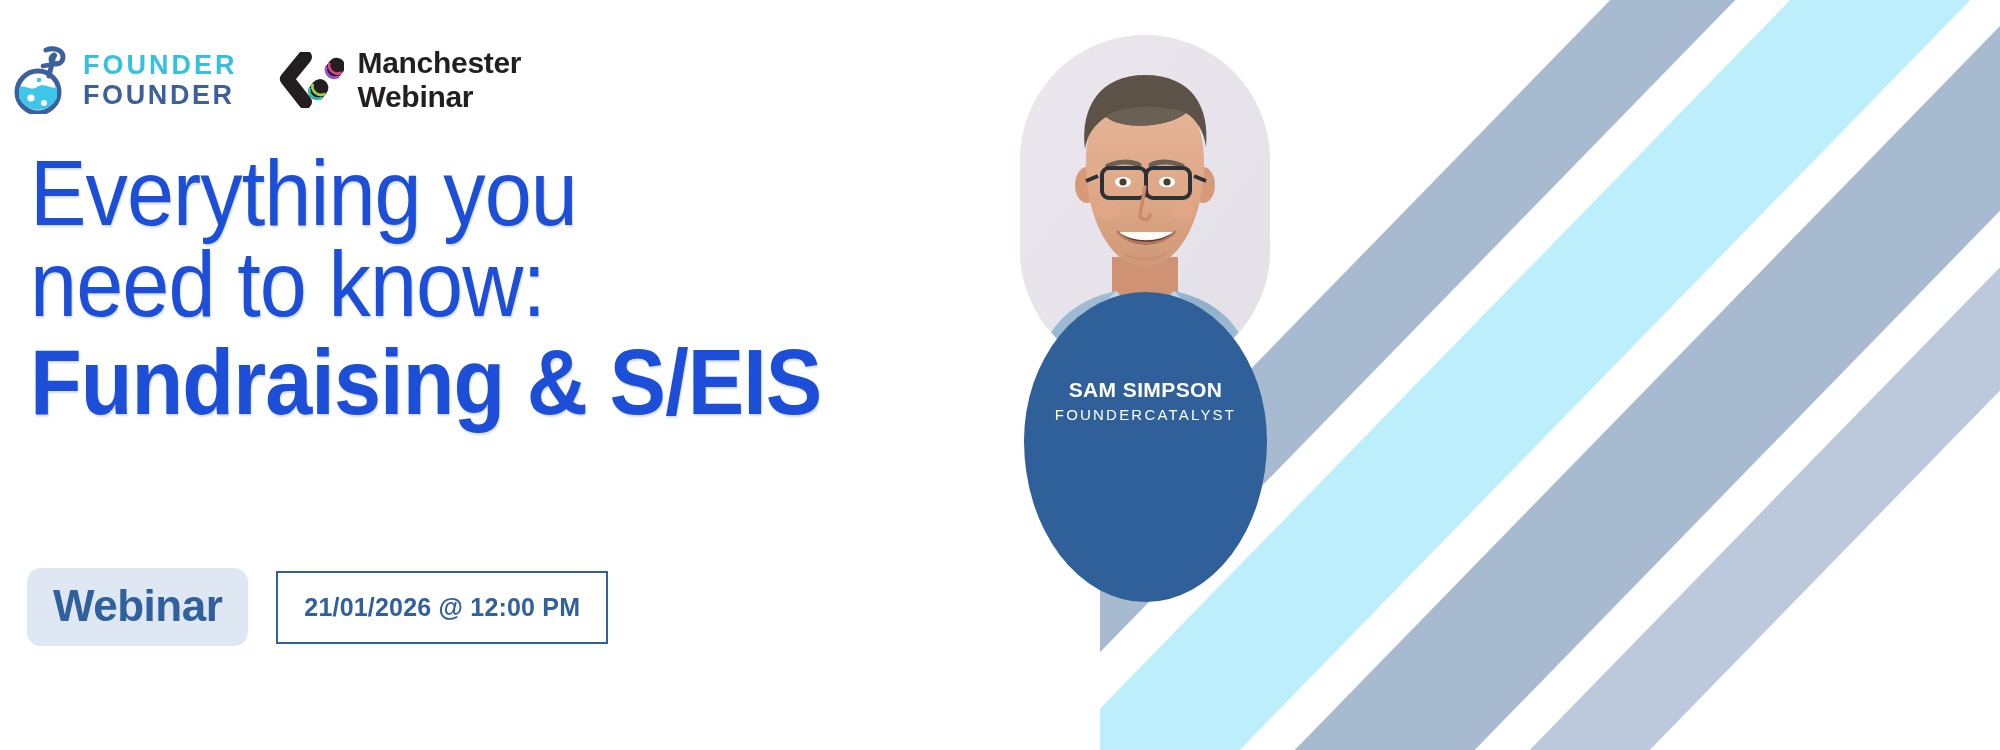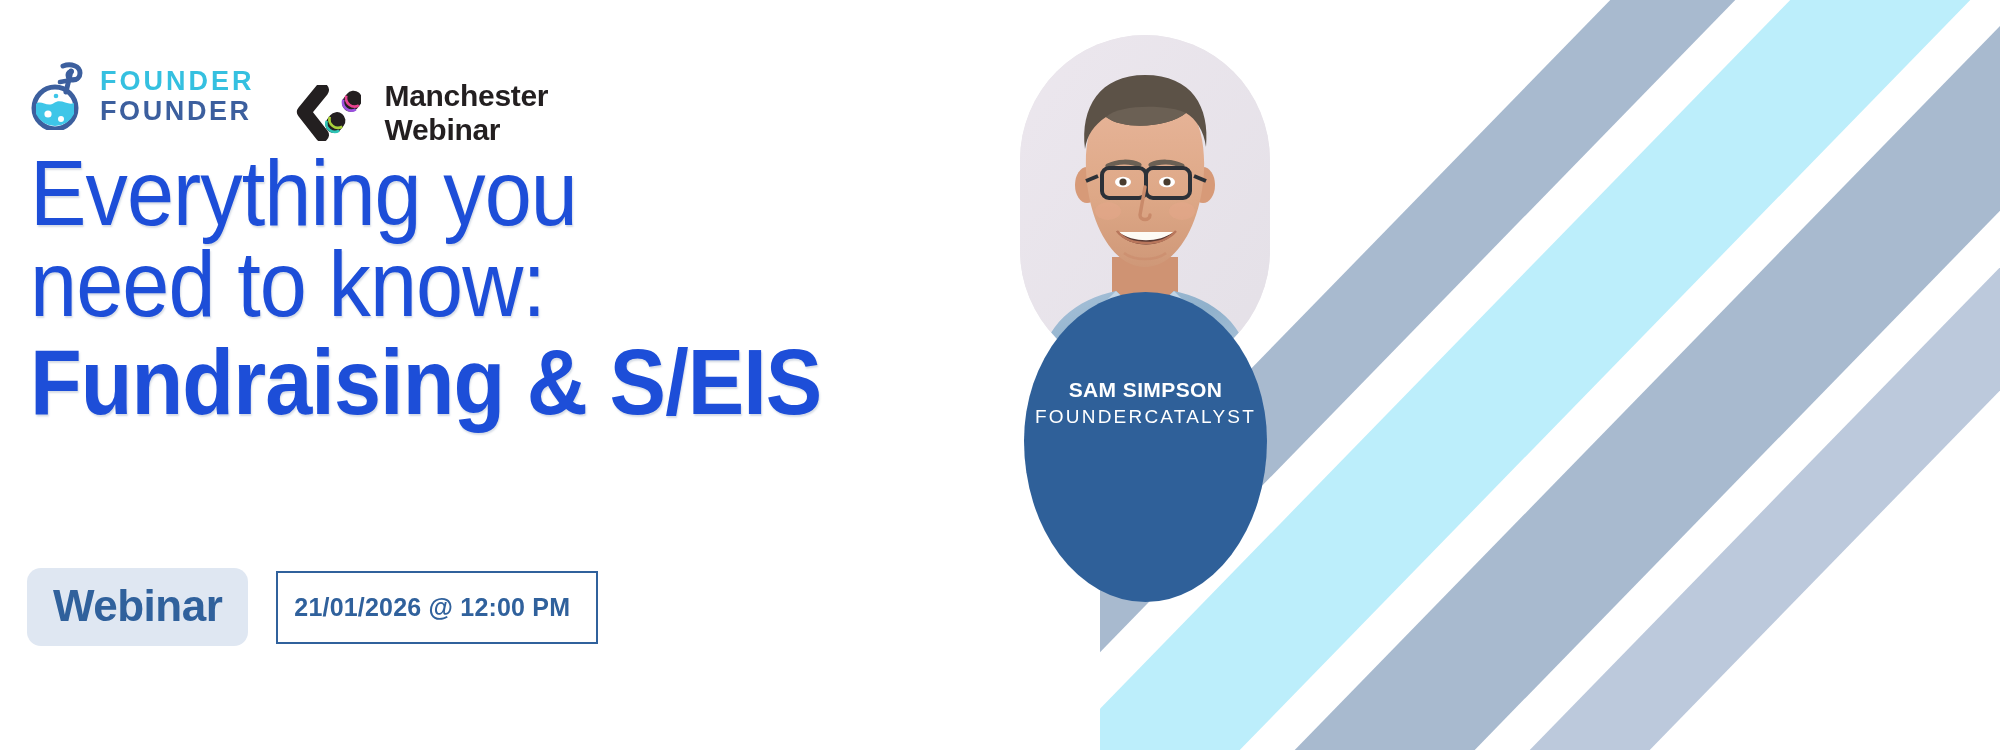--- a/index.html
+++ b/index.html
@@ -21,41 +21,40 @@
     position:absolute;
     top:0; right:0;
     width:900px; height:750px;
     overflow:hidden;
     pointer-events:none;
   }
 
   
   .logo-row {
     position:absolute;
-    left:30px; top:46px;
+    left:13px; top:46px;
     display:flex;
     align-items:center;
     gap:0px;
   }
   .fc-logo { display:flex; align-items:center; gap:10px; }
   .fc-mark { width:60px; height:68px; flex:none; }
   .fc-words { display:flex; flex-direction:column; line-height:1.0; }
   .fc-word-top {
     font-size:27px; font-weight:bold; letter-spacing:3.0px;
     color:#35c0e0;
   }
   .fc-word-bot {
     font-size:27px; font-weight:bold; letter-spacing:2.6px;
     color:#3c5f9e; margin-top:3px;
   }
 
   .md-logo {
-    display:flex; align-items:center; gap:24px;
+    display:flex; align-items:center; gap:14px;
     margin-left:38px;
-    margin-top:33px;
   }
   .md-mark { width:68px; height:56px; flex:none; }
   .md-words {
     display:flex; flex-direction:column;
     font-size:30px; font-weight:bold; color:#231f20;
     line-height:1.12; letter-spacing:-0.3px;
   }
 
   
   .headline {
@@ -98,21 +97,21 @@
     line-height:1;
     white-space:nowrap;
   }
   .date-box {
     border:2px solid #30619c;
     color:#30619c;
     background:#ffffff;
     font-size:25px;
     font-weight:700;
     letter-spacing:0.2px;
-    padding:22px 26px 22px 16px;
+    padding:22px 26px 22px 26px;
     line-height:1;
     white-space:nowrap;
   }
 
   
   .speaker {
     position:absolute;
     left:1020px; top:35px;
     width:500px; height:715px;
   }
@@ -141,21 +140,21 @@
     text-align:left;
   }
   .speaker-name {
     font-size:21px;
     font-weight:700;
     letter-spacing:0.4px;
     line-height:1.1;
     white-space:nowrap;
   }
   .speaker-org {
-    font-size:19px;
+    font-size:15px;
     font-weight:400;
     letter-spacing:2.2px;
     margin-top:6px;
     line-height:1.1;
     white-space:nowrap;
   }
 </style>
 </head>
 <body>
 

